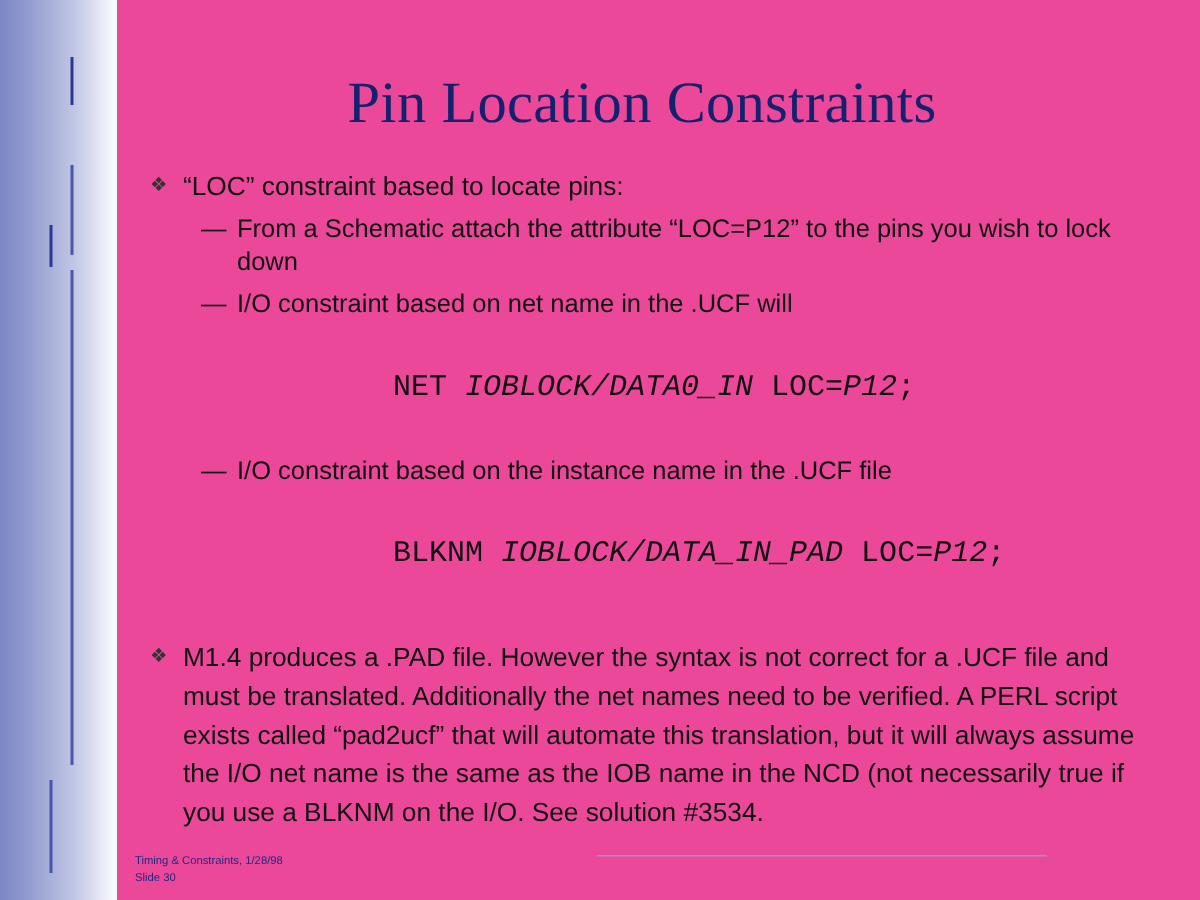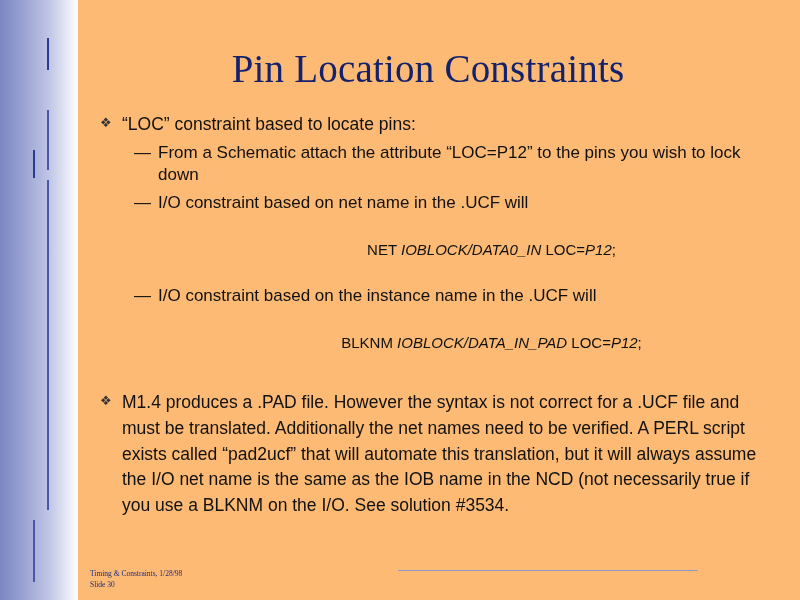--- a/index.html
+++ b/index.html
@@ -10,21 +10,21 @@
     width: 800px;
     height: 600px;
     overflow: hidden;
     font-family: "Liberation Sans", sans-serif;
     background: #ffffff;
   }
   .slide {
     position: relative;
     width: 800px;
     height: 600px;
-    background: #fdba74;
+    background: #ec4899;
   }
   
   .left-band {
     position: absolute;
     left: 0;
     top: 0;
     width: 78px;
     height: 600px;
     background: linear-gradient(to right, #7b86c4 0%, #9aa2d2 30%, #c3c8e6 65%, #ffffff 100%);
   }
@@ -81,28 +81,27 @@
     margin-top: 6px;
   }
   .bullet-l2 > .dash {
     position: absolute;
     left: 38px;
     top: 0px;
     font-size: 17px;
     color: #111111;
   }
   .code {
-    font-family: Liberation Sans, sans-serif;
-    font-size: 15px;
+    font-family: Liberation Mono, monospace;
+    font-size: 20px;
     color: #111111;
     padding-left: 94px;
     margin-top: 10px;
     margin-bottom: 10px;
     white-space: pre;
-    text-align: center;
   }
   .code .ital {
     font-style: italic;
   }
   .para {
     position: relative;
     padding-left: 26px;
     font-size: 17.5px;
     color: #111111;
     line-height: 1.46;
@@ -124,21 +123,21 @@
     height: 1px;
     background: #8f97cf;
   }
   .footer-text {
     position: absolute;
     left: 90px;
     top: 568px;
     font-size: 7.5px;
     color: #1d2a80;
     line-height: 1.5;
-    font-family: Liberation Serif, serif;
+    font-family: Liberation Sans, sans-serif;
   }
 </style>
 </head>
 <body>
 
 <div class="slide">
 
   <div class="left-band">
     <div class="band-line l1"></div>
     <div class="band-line l2"></div>
@@ -165,21 +164,21 @@
       <span class="dash">—</span>
       <span>I/O constraint based on net name in the .UCF will</span>
     </div>
 
     <div class="code">
       <span>NET </span><span class="ital">IOBLOCK/DATA0_IN</span><span> LOC=</span><span class="ital">P12</span><span>;</span>
     </div>
 
     <div class="bullet-l2">
       <span class="dash">—</span>
-      <span>I/O constraint based on the instance name in the .UCF will</span>
+      <span>I/O constraint based on the instance name in the .UCF file</span>
     </div>
 
     <div class="code">
       <span>BLKNM </span><span class="ital">IOBLOCK/DATA_IN_PAD</span><span> LOC=</span><span class="ital">P12</span><span>;</span>
     </div>
 
     <div class="para">
       <span class="mark">❖</span>
       <span>M1.4 produces a .PAD file. However the syntax is not correct for a .UCF file and must be translated. Additionally the net names need to be verified. A PERL script exists called “pad2ucf” that will automate this translation, but it will always assume the I/O net name is the same as the IOB name in the NCD (not necessarily true if you use a BLKNM on the I/O. See solution #3534.</span>
     </div>

